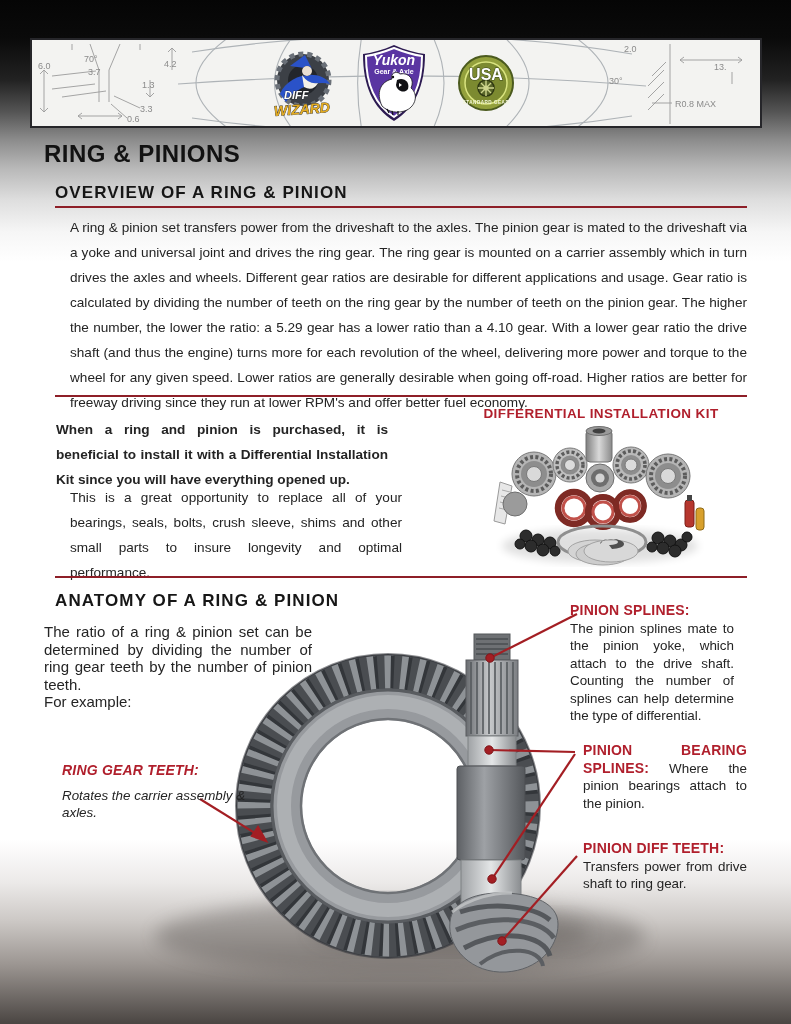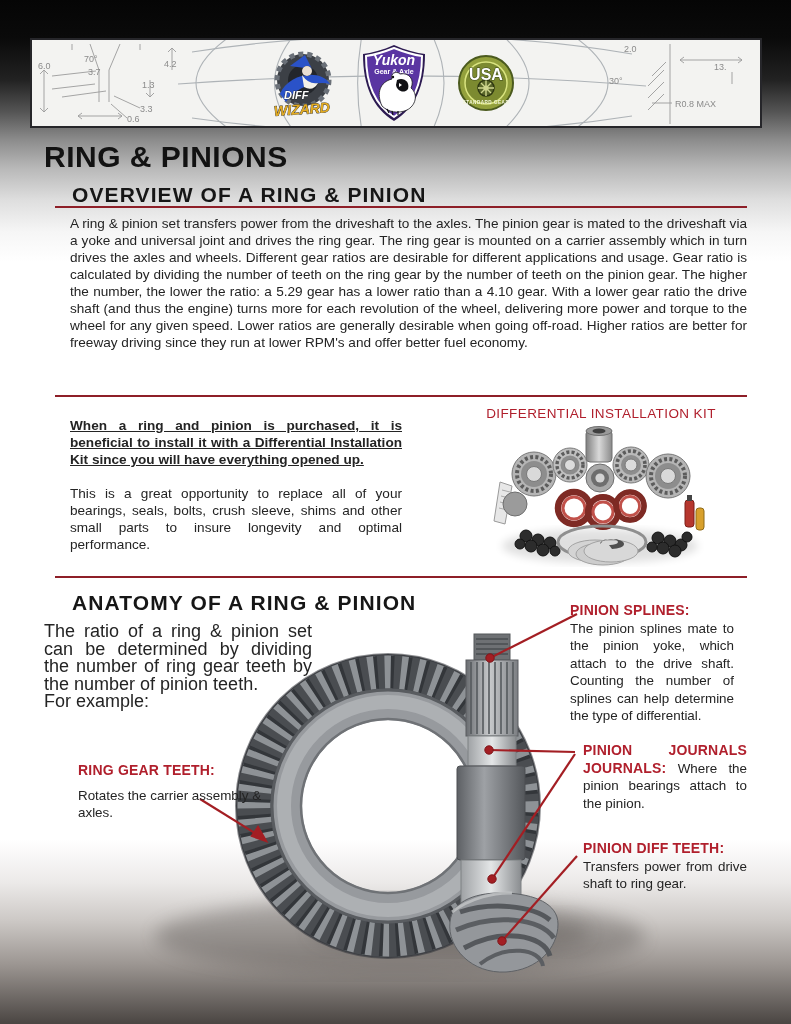--- a/index.html
+++ b/index.html
@@ -5,31 +5,31 @@
   html,body{margin:0;padding:0;background:#333;}
   .page{
     position:relative;width:791px;height:1024px;margin:0 auto;overflow:hidden;
     font-family:"Liberation Sans","DejaVu Sans",sans-serif;
     background:linear-gradient(to bottom,
       #050505 0px,#0a0a0a 38px,#222 80px,#555 112px,#8c8c8c 140px,
       #b8b8b8 168px,#dedede 200px,#f6f6f6 232px,#ffffff 262px,
       #ffffff 840px,#eceae9 882px,#cdc9c6 920px,#9b9591 965px,#4a4542 1024px);
   }
   .abs{position:absolute;}
-  .page-title{font-size:30px;font-weight:700;color:#121212;letter-spacing:.5px;}
-  .h-section{font-size:21px;font-weight:700;color:#161616;letter-spacing:1.1px;margin-left:17px;}
+  .page-title{font-size:24px;font-weight:700;color:#121212;letter-spacing:.5px;}
+  .h-section{font-size:17px;font-weight:700;color:#161616;letter-spacing:1.1px;}
   .rule{height:2px;background:#8e1f28;}
-  .body-text{font-size:13.6px;line-height:17px;color:#242424;text-align:justify;}
+  .body-text{font-size:13.6px;line-height:25px;color:#242424;text-align:justify;}
   .body-text.bold{font-weight:700;}
-  .kit-caption{font-size:13.5px;font-weight:400;color:#b01f2c;letter-spacing:.4px;text-align:center;}
+  .kit-caption{font-size:13.5px;font-weight:700;color:#b01f2c;letter-spacing:.4px;text-align:center;}
   .co{z-index:3;}
   .co-label{font-size:14px;font-weight:700;color:#b01f2c;letter-spacing:.2px;line-height:17.5px;}
   .co-body{font-size:13.4px;line-height:17.6px;color:#242424;text-align:justify;}
   .co-body.noj{text-align:left;margin-top:7px;}
-  .intro-block{font-size:18px;line-height:17.5px;color:#242424;}
+  .intro-block{font-size:15px;line-height:17.5px;color:#242424;}
   .intro-block .j{text-align:justify;}
   svg{display:block;}
   .overlay{z-index:1;pointer-events:none;}
 </style>
 </head>
 <body>
 
 <div class="page">
 
   <div class="abs" style="left:30px;top:38px;width:732px;height:90px;background:#f3f3f1;border:2px solid #26262a;box-sizing:border-box;">
@@ -139,21 +139,21 @@
   </div>
 
   <div class="abs page-title" style="left:44px;top:140px;">RING &amp; PINIONS</div>
 
   <div class="abs h-section" style="left:55px;top:183px;">OVERVIEW OF A RING &amp; PINION</div>
   <div class="abs rule" style="left:55px;top:206px;width:692px;"></div>
   <div class="abs body-text" style="left:70px;top:215px;width:677px;">A ring &amp; pinion set transfers power from the driveshaft to the axles. The pinion gear is mated to the driveshaft via a yoke and universal joint and drives the ring gear. The ring gear is mounted on a carrier assembly which in turn drives the axles and wheels. Different gear ratios are desirable for different applications and usage. Gear ratio is calculated by dividing the number of teeth on the ring gear by the number of teeth on the pinion gear. The higher the number, the lower the ratio: a 5.29 gear has a lower ratio than a 4.10 gear. With a lower gear ratio the drive shaft (and thus the engine) turns more for each revolution of the wheel, delivering more power and torque to the wheel for any given speed. Lower ratios are generally desirable when going off-road. Higher ratios are better for freeway driving since they run at lower RPM's and offer better fuel economy.</div>
 
   <div class="abs rule" style="left:55px;top:395px;width:692px;"></div>
 
-  <div class="abs body-text bold" style="left:70px;top:417px;width:332px;text-decoration:underline;">When a ring and pinion is purchased, it is beneficial to install it with a Differential Installation Kit since you will have everything opened up.</div>
+  <div class="abs body-text bold" style="left:56px;top:417px;width:332px;">When a ring and pinion is purchased, it is beneficial to install it with a Differential Installation Kit since you will have everything opened up.</div>
   <div class="abs body-text" style="left:70px;top:485px;width:332px;">This is a great opportunity to replace all of your bearings, seals, bolts, crush sleeve, shims and other small parts to insure longevity and optimal performance.</div>
 
   <div class="abs kit-caption" style="left:455px;top:406px;width:292px;">DIFFERENTIAL INSTALLATION KIT</div>
 
   <div class="abs" style="left:482px;top:424px;">
     <svg width="236" height="148" viewBox="0 0 236 148">
       <defs>
         <linearGradient id="mk" x1="0" y1="0" x2="1" y2="0">
           <stop offset="0" stop-color="#7f7f7f"></stop>
             <stop offset="0.5" stop-color="#d9d9d9"></stop>
@@ -336,25 +336,25 @@
       <polygon points="266,841 252,836 258,827"></polygon>
     </g>
   </svg>
 
   <div class="abs co" style="left:570px;top:602px;width:164px;">
     <div class="co-label">PINION SPLINES:</div>
     <div class="co-body">The pinion splines mate to the pinion yoke, which attach to the drive shaft. Counting the number of splines can help determine the type of differential.</div>
   </div>
 
   <div class="abs co co-body" style="left:583px;top:742px;width:164px;">
-    <span class="co-label">PINION JOURNALS JOURNALS:</span>
+    <span class="co-label">PINION BEARING SPLINES:</span>
     <span>Where the pinion bearings attach to the pinion.</span>
   </div>
 
-  <div class="abs co" style="left:78px;top:762px;width:196px;">
+  <div class="abs co" style="left:62px;top:762px;width:196px;font-style:italic;">
     <div class="co-label">RING GEAR TEETH:</div>
     <div class="co-body noj">Rotates the carrier assembly &amp; axles.</div>
   </div>
 
   <div class="abs co" style="left:583px;top:840px;width:164px;">
     <div class="co-label">PINION DIFF TEETH:</div>
     <div class="co-body">Transfers power from drive shaft to ring gear.</div>
   </div>
 
 </div>

